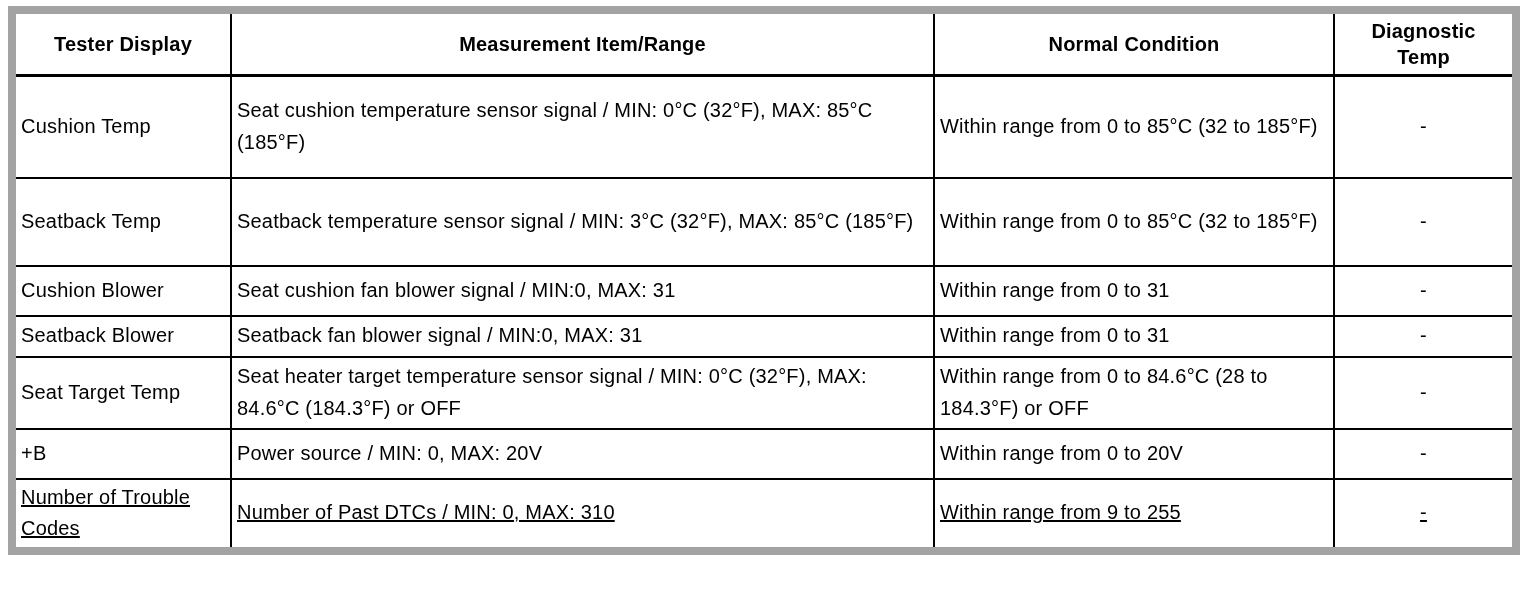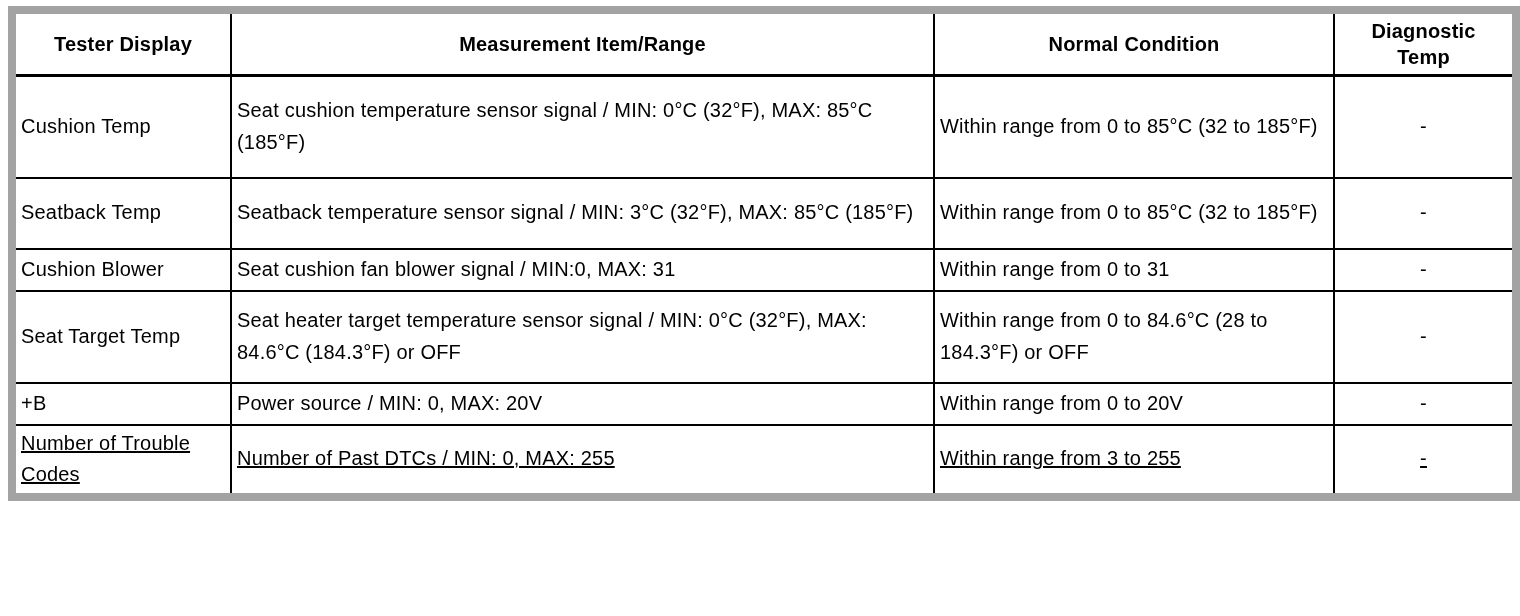--- a/index.html
+++ b/index.html
@@ -48,24 +48,24 @@
   tbody td {
     text-align: left;
     line-height: 1.58;
     padding: 2px 4px 2px 5px;
   }
   tbody td.note {
     text-align: center;
     padding: 2px 4px;
   }
   tr.rh-86 { height: 102px; }
-  tr.rh-71 { height: 71px; }
-  tr.rh-42 { height: 42px; }
+  tr.rh-71 { height: 88px; }
+  tr.rh-42 { height: 50px; }
   tr.rh-41 { height: 41px; }
-  tr.rh-72 { height: 92px; }
+  tr.rh-72 { height: 72px; }
   tr.rh-70 { height: 70px; text-decoration: underline; }
 </style>
 </head>
 <body>
 
 <div class="table-wrap">
   <table class="datalist">
     <colgroup>
       <col class="c-tester">
       <col class="c-meas">
@@ -92,33 +92,39 @@
         <td>Seatback temperature sensor signal / MIN: 3°C (32°F), MAX: 85°C (185°F)</td>
         <td>Within range from 0 to 85°C (32 to 185°F)</td>
         <td class="note">-</td>
       </tr>
       <tr class="rh-42">
         <td>Cushion Blower</td>
         <td>Seat cushion fan blower signal / MIN:0, MAX: 31</td>
         <td>Within range from 0 to 31</td>
         <td class="note">-</td>
       </tr>
+      <tr class="rh-41">
+        <td>Seatback Blower</td>
+        <td>Seatback fan blower signal / MIN:0, MAX: 31</td>
+        <td>Within range from 0 to 31</td>
+        <td class="note">-</td>
+      </tr>
       <tr class="rh-72">
         <td>Seat Target Temp</td>
         <td>Seat heater target temperature sensor signal / MIN: 0°C (32°F), MAX: 84.6°C (184.3°F) or OFF</td>
         <td>Within range from 0 to 84.6°C (28 to 184.3°F) or OFF</td>
         <td class="note">-</td>
       </tr>
       <tr class="rh-42">
         <td>+B</td>
         <td>Power source / MIN: 0, MAX: 20V</td>
         <td>Within range from 0 to 20V</td>
         <td class="note">-</td>
       </tr>
       <tr class="rh-70">
         <td>Number of Trouble Codes</td>
-        <td>Number of Past DTCs / MIN: 0, MAX: 255</td>
-        <td>Within range from 3 to 255</td>
+        <td>Number of Past DTCs / MIN: 0, MAX: 310</td>
+        <td>Within range from 9 to 255</td>
         <td class="note">-</td>
       </tr>
     </tbody>
   </table>
 </div>
 
 </body></html>

